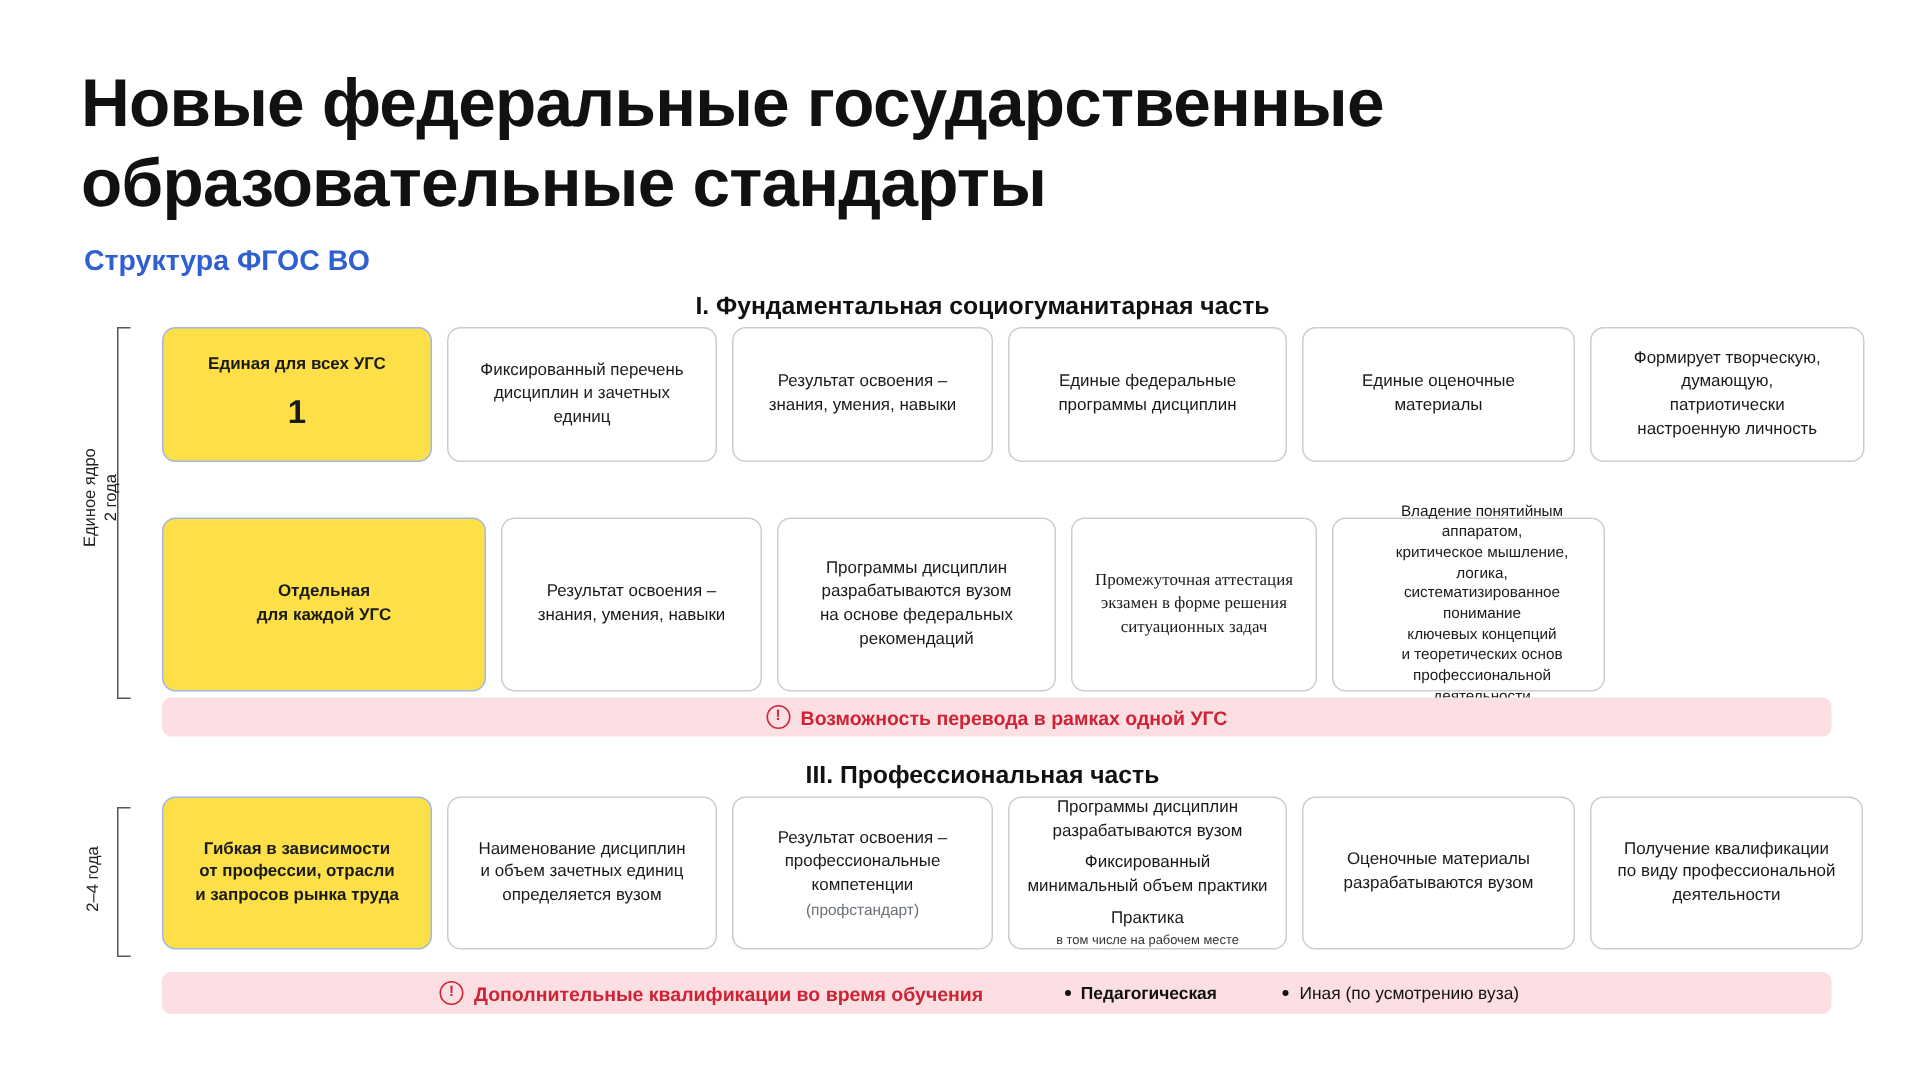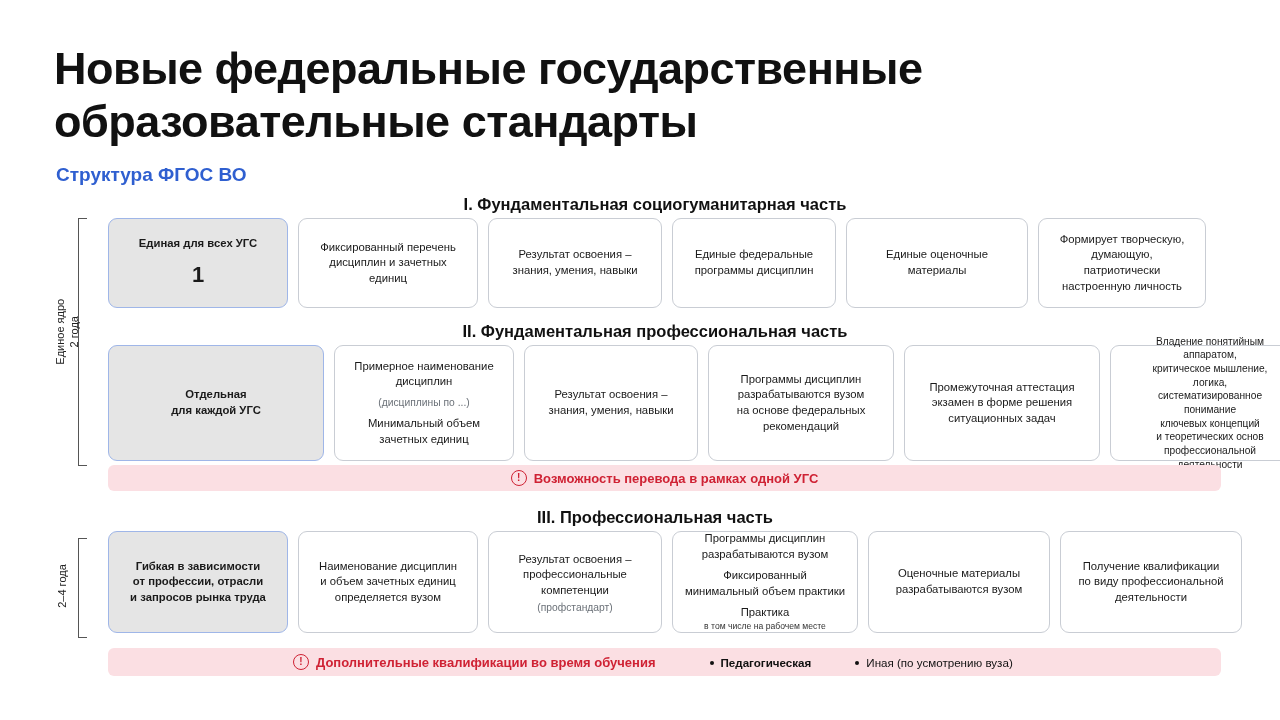--- a/index.html
+++ b/index.html
@@ -108,21 +108,21 @@
     flex-direction: column;
     justify-content: center;
     align-items: center;
     text-align: center;
     padding: 6px 10px;
     font-size: 11.3px;
     line-height: 1.38;
     color: #1a1a1a;
   }
   .card.accent {
-    background: #e5e5e5;
+    background: #fde047;
     border: 1.5px solid #9fb6e8;
     font-weight: bold;
   }
   .card .big-num {
     font-size: 22px;
     font-weight: bold;
     margin-top: 8px;
   }
   .card .sub {
     color: #6b7178;
@@ -132,31 +132,31 @@
     font-size: 8.6px;
     color: #333;
   }
   .card .block { margin: 3px 0; }
 
   
   #row1 .card { height: 90px; }
   #row1 .c0 { width: 180px; }
   #row1 .c1 { width: 180px; }
   #row1 .c2 { width: 174px; }
-  #row1 .c3 { width: 164px; }
+  #row1 .c3 { width: 186px; }
   #row1 .c4 { width: 182px; }
-  #row1 .c5 { width: 168px; }
+  #row1 .c5 { width: 183px; }
 
   
   #row2 .card { height: 116px; }
   #row2 .c0 { width: 216px; }
   #row2 .c1 { width: 180px; }
   #row2 .c2 { width: 174px; }
   #row2 .c3 { width: 186px; }
-  #row2 .c4 { width: 196px; }
+  #row2 .c4 { width: 164px; font-family: Liberation Serif, serif; }
   #row2 .c5 { width: 182px; font-size: 10.2px; line-height: 1.34; padding-left: 28px; }
 
   
   #row3 .card { height: 102px; }
   #row3 .c0 { width: 180px; }
   #row3 .c1 { width: 180px; }
   #row3 .c2 { width: 174px; }
   #row3 .c3 { width: 186px; }
   #row3 .c4 { width: 182px; }
   #row3 .c5 { width: 182px; }
@@ -258,38 +258,24 @@
       <div>материалы</div>
     </div>
     <div class="card c5">
       <div>Формирует творческую,</div>
       <div>думающую,</div>
       <div>патриотически</div>
       <div>настроенную личность</div>
     </div>
   </div>
 
-  <div class="section-heading" id="h2">II. Фундаментальная профессиональная часть</div>
   <div class="row" id="row2">
     <div class="card accent c0">
       <div>Отдельная</div>
       <div>для каждой УГС</div>
-    </div>
-    <div class="card c1">
-      <div class="block">
-        <div>Примерное наименование</div>
-        <div>дисциплин</div>
-      </div>
-      <div class="block sub">
-        <div>(дисциплины по ...)</div>
-      </div>
-      <div class="block">
-        <div>Минимальный объем</div>
-        <div>зачетных единиц</div>
-      </div>
     </div>
     <div class="card c2">
       <div>Результат освоения –</div>
       <div>знания, умения, навыки</div>
     </div>
     <div class="card c3">
       <div>Программы дисциплин</div>
       <div>разрабатываются вузом</div>
       <div>на основе федеральных</div>
       <div>рекомендаций</div>

